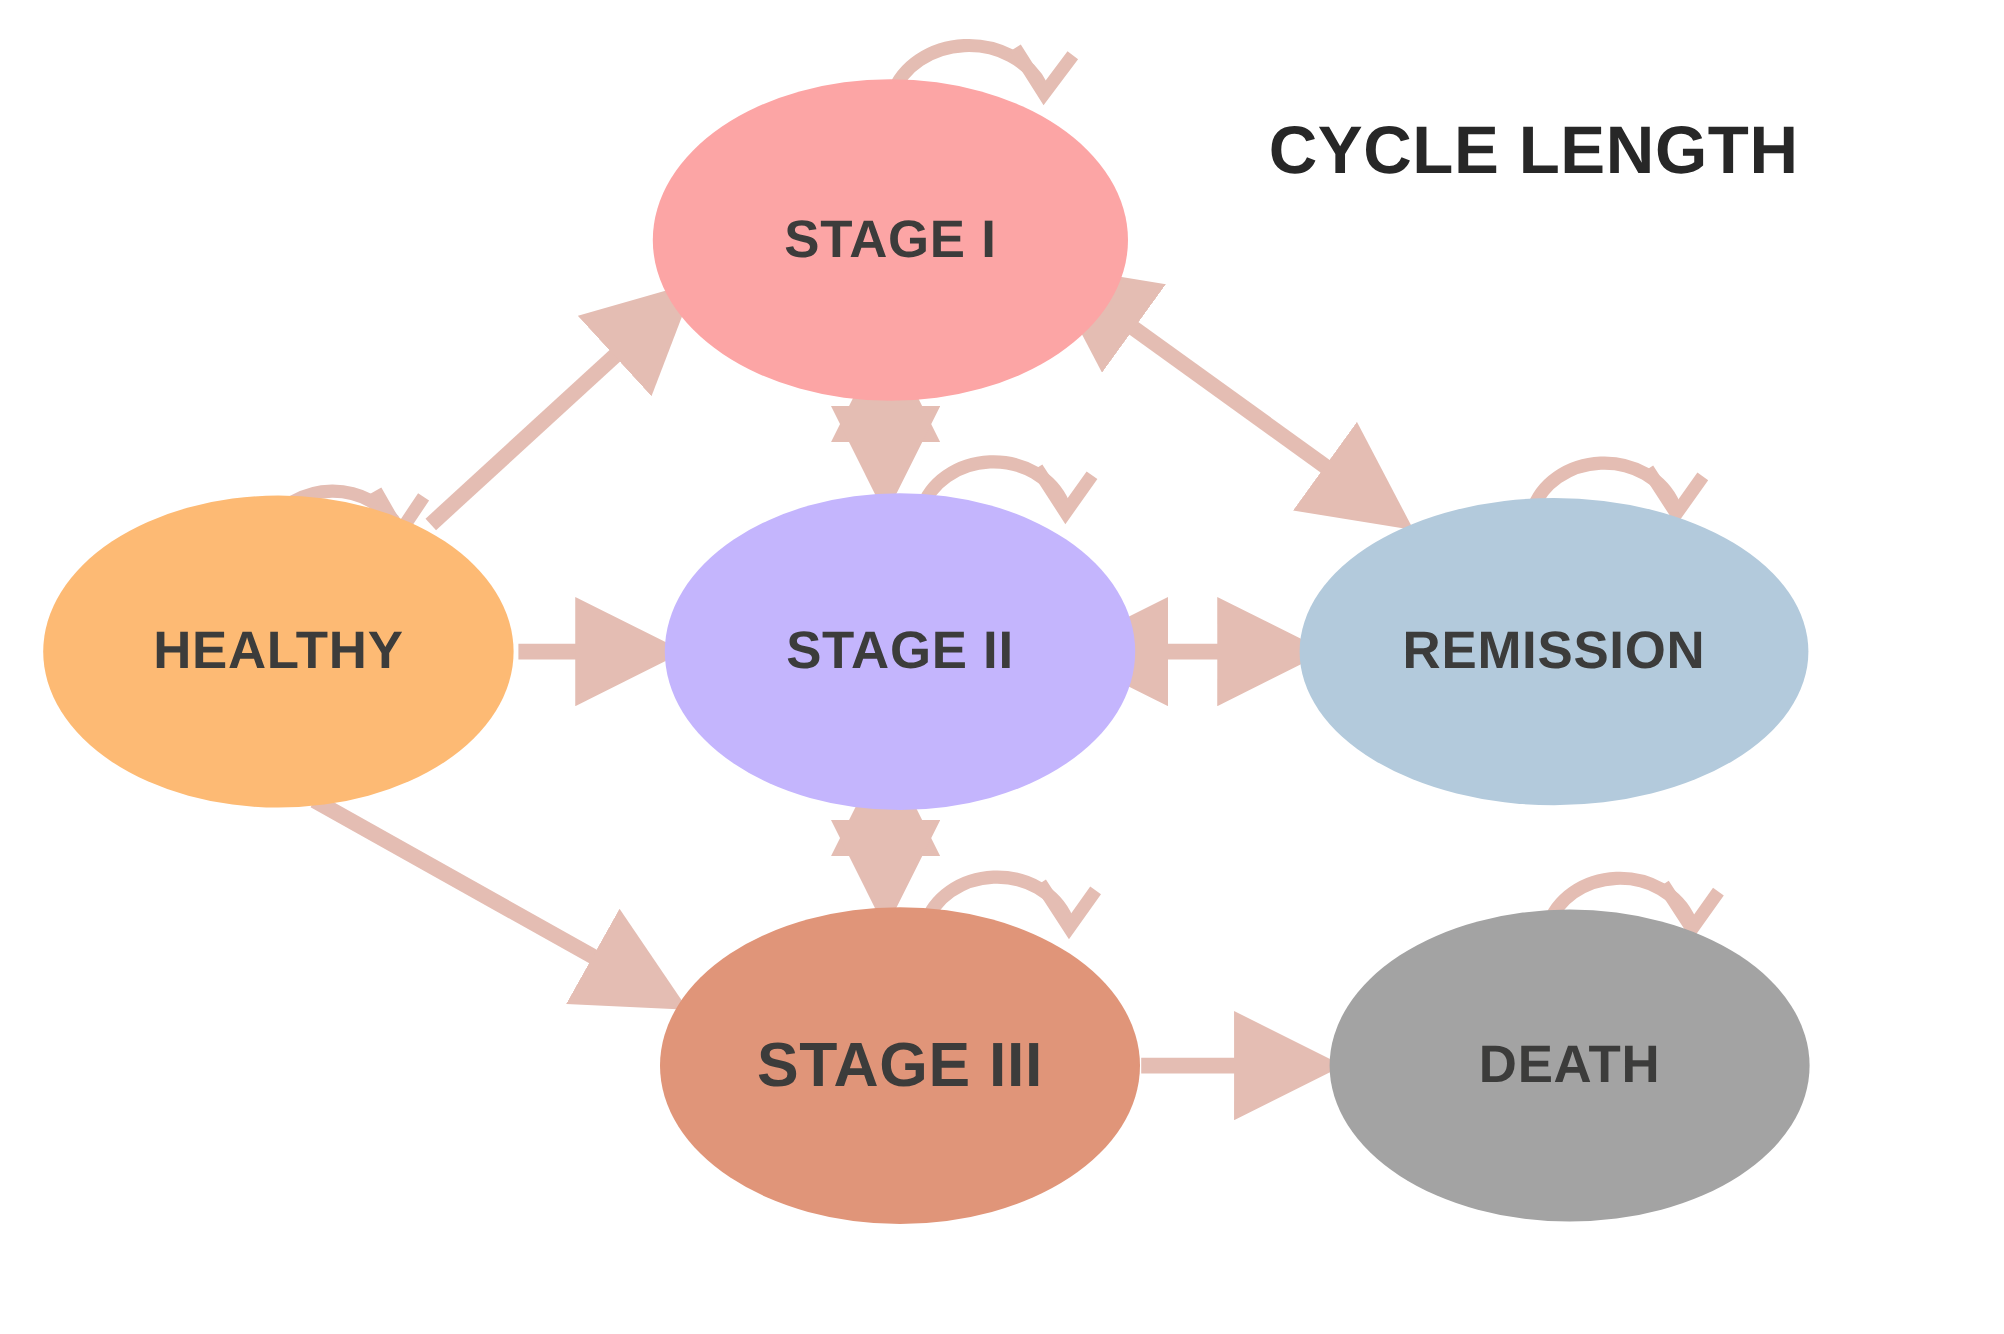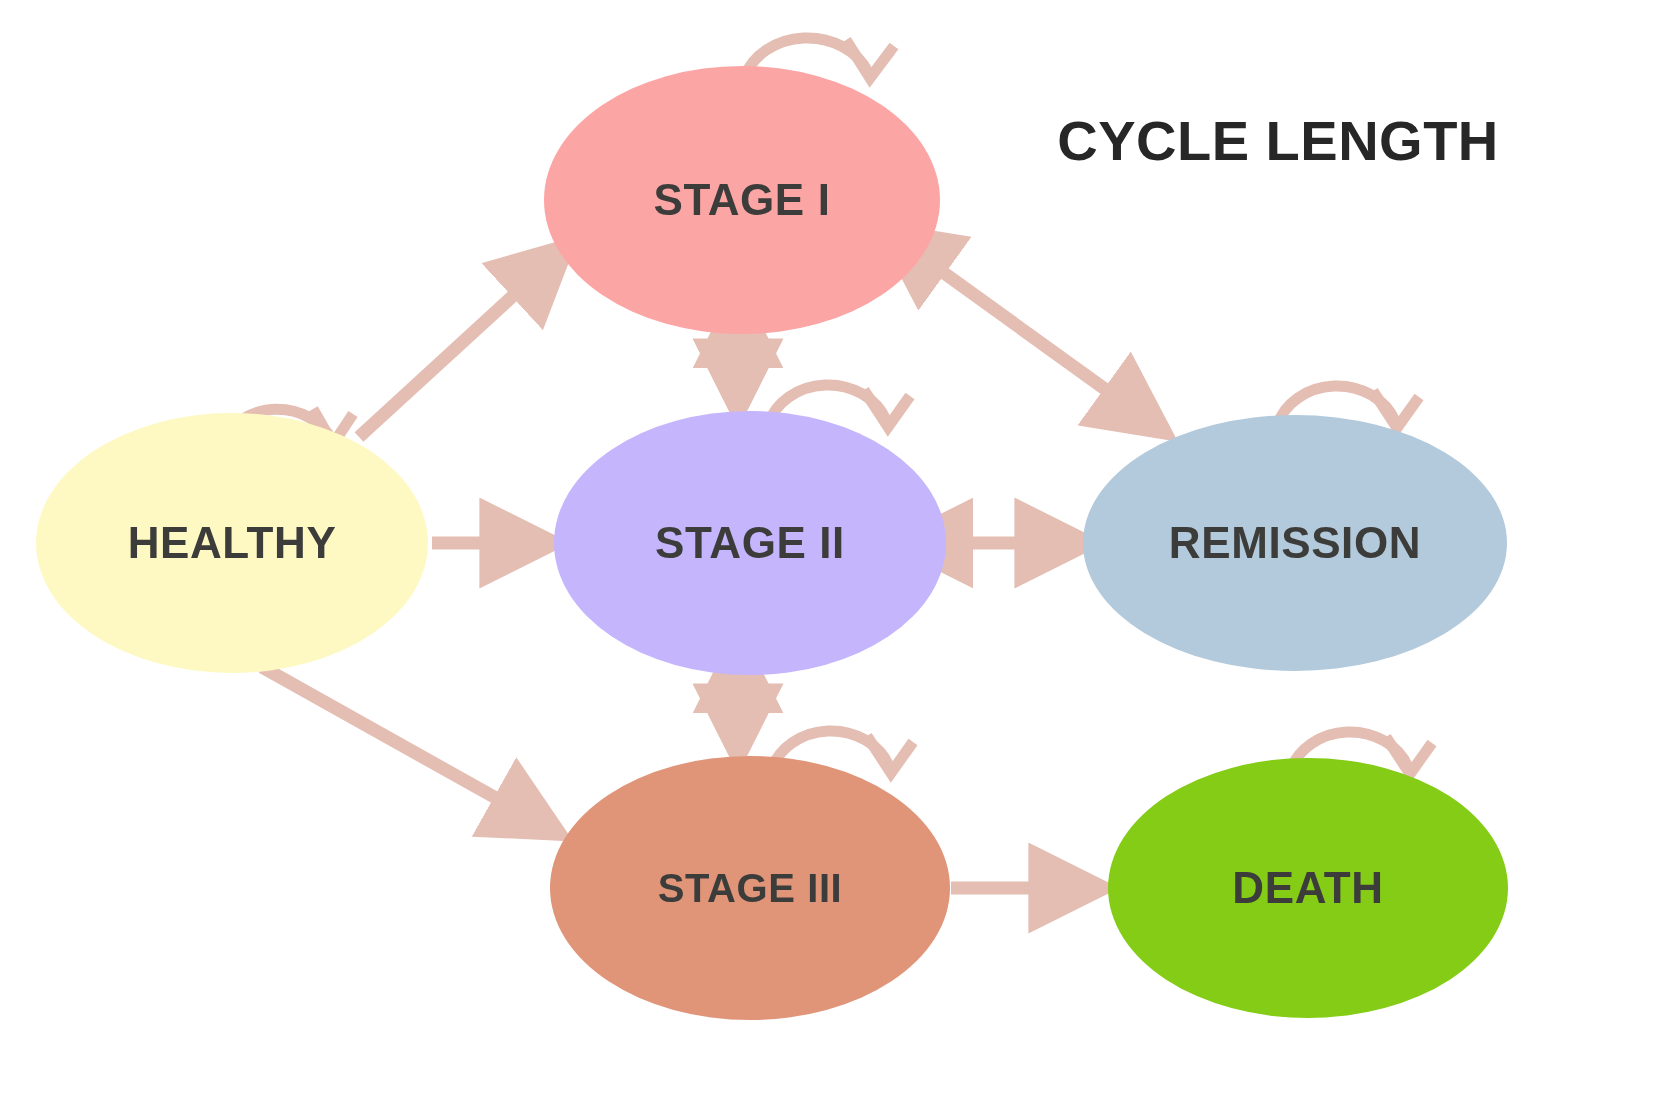--- a/index.html
+++ b/index.html
@@ -123,41 +123,41 @@
       <line x1="738" y1="345" x2="738" y2="406" marker-end="url(#head)" marker-start="url(#tail)"></line>
 
       <line x1="950" y1="543" x2="1082" y2="543" marker-end="url(#head)" marker-start="url(#tail)"></line>
 
       <line x1="738" y1="690" x2="738" y2="751" marker-end="url(#head)" marker-start="url(#tail)"></line>
 
       <line x1="951" y1="888" x2="1096" y2="888" marker-end="url(#head)"></line>
     </g>
   </svg>
 
-  <div class="node" style="left: 36px; top: 413px; width: 392px; height: 260px; background: #fef9c3;">
+  <div class="node" style="left: 36px; top: 413px; width: 392px; height: 260px; background: #fdba74;">
     <span class="node-label" style="font-size: 44px; color: rgb(60, 60, 59);">HEALTHY</span>
   </div>
 
   <div class="node" style="left: 544px; top: 66px; width: 396px; height: 268px; background: #fca5a5;">
     <span class="node-label" style="font-size: 44px; color: rgb(60, 60, 59);">STAGE I</span>
   </div>
 
   <div class="node" style="left: 554px; top: 411px; width: 392px; height: 264px; background: #c4b5fd; justify-content: center;">
     <span class="node-label" style="font-size: 44px; color: rgb(60, 60, 59);">STAGE II</span>
   </div>
 
   <div class="node" style="left: 550px; top: 756px; width: 400px; height: 264px; background: rgb(224, 149, 121);">
-    <span class="node-label" style="font-size: 40px; color: rgb(60, 60, 59); text-align: center;">STAGE III</span>
+    <span class="node-label" style="font-size: 52px; color: rgb(60, 60, 59); text-align: center;">STAGE III</span>
   </div>
 
   <div class="node" style="left: 1083px; top: 415px; width: 424px; height: 256px; background: rgb(179, 202, 220);">
     <span class="node-label" style="font-size: 44px; color: rgb(60, 60, 59);">REMISSION</span>
   </div>
 
-  <div class="node" style="left: 1108px; top: 758px; width: 400px; height: 260px; background: #84cc16;">
+  <div class="node" style="left: 1108px; top: 758px; width: 400px; height: 260px; background: #a3a3a3;">
     <span class="node-label" style="font-size: 44px; color: rgb(60, 60, 59);">DEATH</span>
   </div>
 
-  <div class="legend" style="left:1018px; top:112px;">
+  <div class="legend" style="left:1018px; top:96px;">
     <div class="legend-title">CYCLE LENGTH</div>
   </div>
 
 </div>
 
 </body></html>

